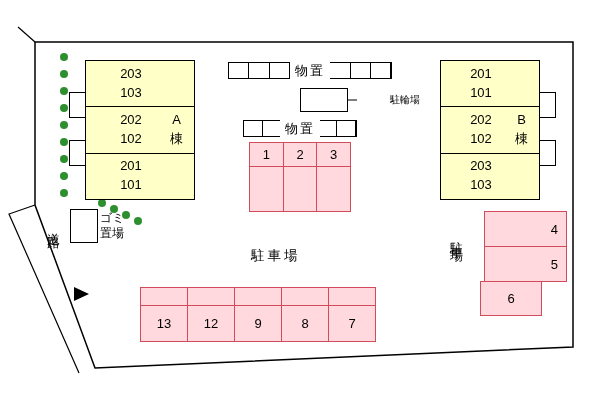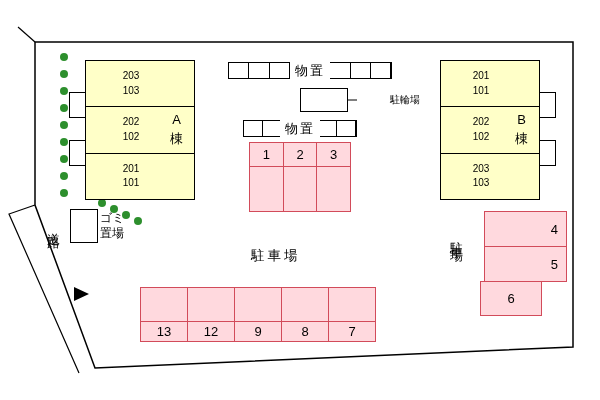--- a/index.html
+++ b/index.html
@@ -6,41 +6,41 @@
   html,body { background:#fff; }
   body { font-family:"Liberation Sans","DejaVu Sans",sans-serif; color:#000; }
   .stage { position:relative; width:600px; height:400px; background:#fff; overflow:hidden; }
   .abs { position:absolute; }
   svg.bg { position:absolute; left:0; top:0; }
 
   
   .bldg { background:var(--building-fill,#ffffc8); border:1px solid var(--outline,#000); display:flex; flex-direction:column; }
   .bldg-row { flex:1; position:relative; display:flex; align-items:center; justify-content:center; border-bottom:1px solid var(--outline,#000); }
   .bldg-row:last-child { border-bottom:none; }
-  .unit { text-align:right; font-size:10px; line-height:1.45; transform:translateX(-9px); }
+  .unit { text-align:right; font-size:13px; line-height:1.45; transform:translateX(-9px); }
   .unit span { display:block; }
   .wing { position:absolute; right:11px; top:50%; transform:translateY(-50%); text-align:center; font-size:13px; line-height:1.45; }
   .wing span { display:block; }
   .porch { position:absolute; background:#fff; border:1px solid var(--outline,#000); }
 
   
   .shed { position:absolute; background:#fff; border:1px solid var(--outline,#000); display:flex; }
   .shed-cell { flex:1; border-right:1px solid var(--outline,#000); }
   .shed-cell:last-child { border-right:none; }
   .shed-label { position:absolute; left:50%; top:50%; transform:translate(-50%,-50%); background:#fff; padding:0 5px; font-size:13px; letter-spacing:2px; white-space:nowrap; }
 
   .bikebox { background:#fff; border:1px solid var(--outline,#000); }
   .plain-label { font-size:10px; white-space:nowrap;margin-left:32px; }
 
   
   .stall-row { display:flex; border:1px solid var(--stall-border,#d24b5a); background:var(--stall-fill,#ffd9de); }
   .stall-cell { flex:1; display:flex; flex-direction:column; border-right:1px solid var(--stall-border,#d24b5a); }
   .stall-cell:last-child { border-right:none; }
   .num-top { height:24px; display:flex; align-items:center; justify-content:center; font-size:13px; border-bottom:1px solid var(--stall-border,#d24b5a); }
-  .num-bottom { height:20px; display:flex; align-items:center; justify-content:center; font-size:13px; border-top:1px solid var(--stall-border,#d24b5a); }
+  .num-bottom { height:36px; display:flex; align-items:center; justify-content:center; font-size:13px; border-top:1px solid var(--stall-border,#d24b5a); }
   .spacer { flex:1; }
   .stall-col { display:flex; flex-direction:column; border:1px solid var(--stall-border,#d24b5a); background:var(--stall-fill,#ffd9de); }
   .stall-wide { flex:1; display:flex; align-items:center; justify-content:flex-end; padding-right:8px; font-size:13px; border-bottom:1px solid var(--stall-border,#d24b5a); }
   .stall-wide:last-child { border-bottom:none; }
   .stall-six { background:var(--stall-fill,#ffd9de); border:1px solid var(--stall-border,#d24b5a); display:flex; align-items:center; justify-content:center; font-size:13px; }
 
   .vtext { writing-mode:vertical-rl; text-orientation:upright; font-size:13px; letter-spacing:4px; white-space:nowrap; }
   .garbage-label { font-size:12px; line-height:1.25; }
   .garbage-label span { display:block; }
   .parking-main-label { font-size:13.5px; letter-spacing:3px; white-space:nowrap; }

